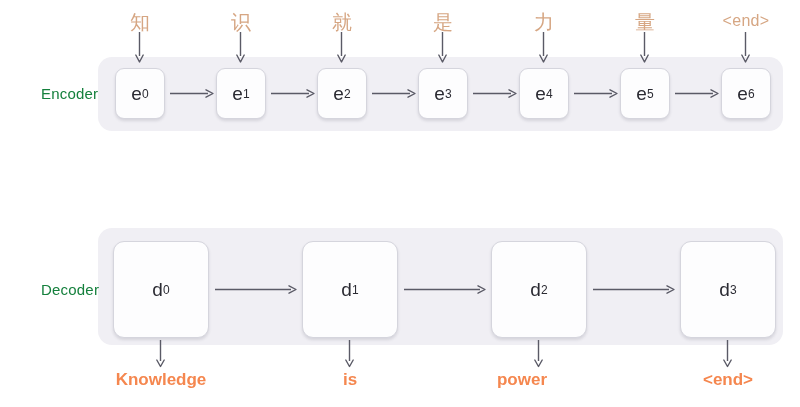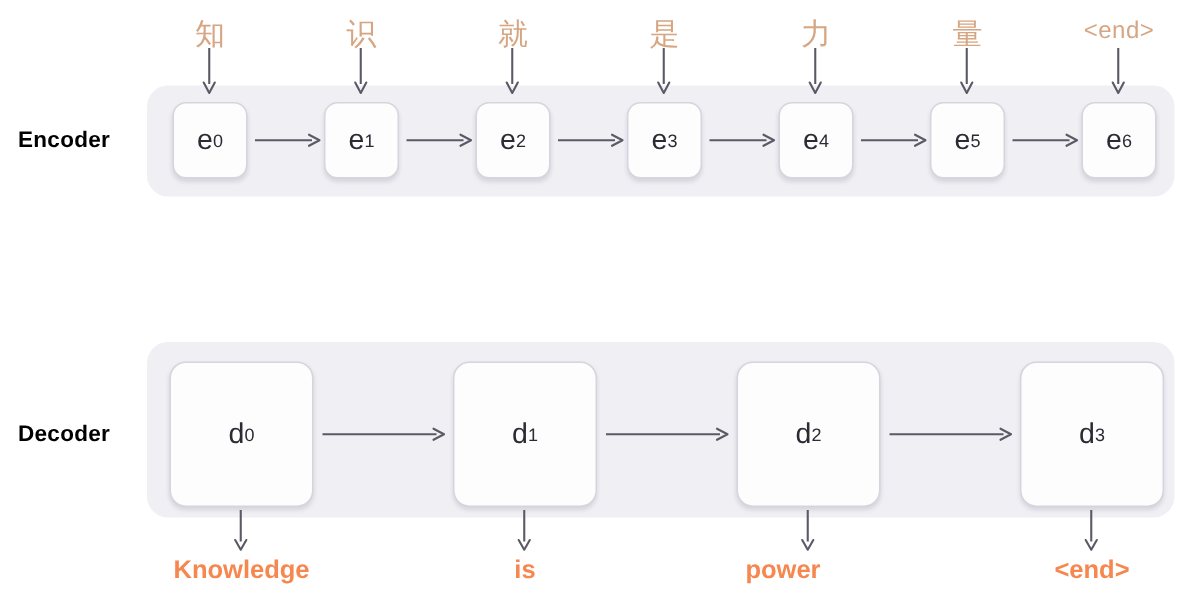--- a/index.html
+++ b/index.html
@@ -13,24 +13,25 @@
     position: relative;
     overflow: hidden;
     font-family: "Liberation Sans", "DejaVu Sans", sans-serif;
     -webkit-font-smoothing: antialiased;
   }
 
   
   .row-label {
     position: absolute;
     font-size: 15px;
-    font-weight: bold;
-    color: #000000;
+    font-weight: normal;
+    color: #15803d;
     letter-spacing: .2px;
     white-space: nowrap;
+    margin-left: 29px;
   }
   #encoder-label { left: 12px; top: 85px; }
   #decoder-label { left: 12px; top: 281px; }
 
   
   .panel {
     position: absolute;
     background: #f0eff4;
     border-radius: 14px;
   }

